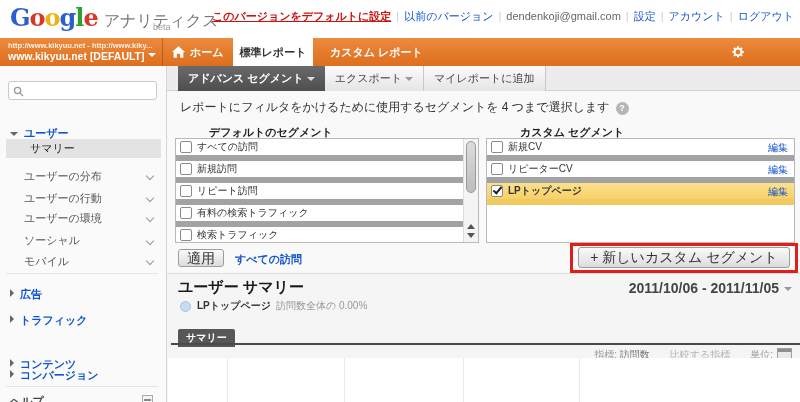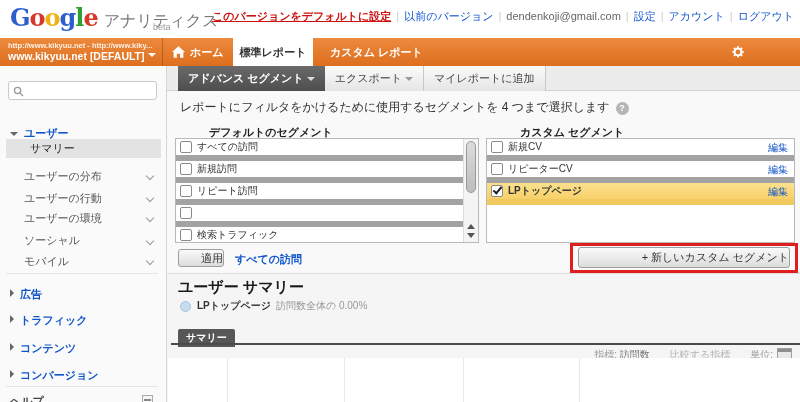--- a/index.html
+++ b/index.html
@@ -82,21 +82,21 @@
   .hl{background:linear-gradient(#FBE18F,#F7D068);}
   .edit{position:absolute;right:6px;top:2px;font-size:10px;color:#1155CC;cursor:pointer;}
   .sb{position:absolute;top:0;right:0;bottom:0;width:14px;background:#F4F4F4;border-left:1px solid #DDD;}
   .sb-thumb{position:absolute;top:2px;right:2px;width:8px;height:50px;
             background:linear-gradient(#DCDCDC,#BDBDBD);border:1px solid #999;border-radius:6px;cursor:pointer;}
   .sb-up{position:absolute;bottom:13px;right:3px;width:0;height:0;border-left:4px solid transparent;
          border-right:4px solid transparent;border-bottom:5px solid #555;cursor:pointer;}
   .sb-dn{position:absolute;bottom:4px;right:3px;width:0;height:0;border-left:4px solid transparent;
          border-right:4px solid transparent;border-top:5px solid #555;cursor:pointer;}
   .btn{background:linear-gradient(#FAFAFA,#DCDCDC);border:1px solid #9E9E9E;border-radius:3px;
-       font-size:11px;color:#333;text-align:right;cursor:pointer;box-sizing:border-box;}
+       font-size:14px;color:#333;text-align:center;cursor:pointer;box-sizing:border-box;}
   #apply{position:absolute;left:11px;top:158px;width:46px;height:18px;line-height:16px;}
   #cancel{position:absolute;left:68px;top:161px;font-size:11px;font-weight:bold;color:#1155CC;cursor:pointer;}
   #newcust{position:absolute;left:411px;top:156px;width:212px;height:21px;line-height:19px;}
   #redbox{position:absolute;left:403px;top:177px;width:228px;height:30px;
           border:3px solid #E01E1E;box-sizing:border-box;pointer-events:none;}
   #rtitle{position:absolute;left:11px;top:212px;font-size:15px;font-weight:bold;color:#1a1a1a;}
   #dater{position:absolute;right:8px;top:214px;font-size:14px;font-weight:bold;color:#444;cursor:pointer;}
   #dater .caret{margin-left:5px;vertical-align:2px;}
   #segline{position:absolute;left:13px;top:233px;font-size:10px;display:flex;align-items:center;}
   .dot{display:inline-block;width:9px;height:9px;border-radius:50%;background:#C9DBEE;
@@ -165,21 +165,21 @@
     <div class="sitem sel" style="top:73px;line-height:19px;height:19px;">サマリー</div>
     <div class="sitem" style="top:122px;"><span>ユーザーの行動</span><span class="chev"></span></div>
     <div class="sitem" style="top:100px;"><span>ユーザーの分布</span><span class="chev"></span></div>
     <div class="sitem" style="top:142px;"><span>ユーザーの環境</span><span class="chev"></span></div>
     <div class="sitem" style="top:165px;font-family:Liberation Mono, monospace;"><span>ソーシャル</span><span class="chev"></span></div>
     <div class="sitem" style="top:185px;"><span>モバイル</span><span class="chev"></span></div>
 
     <div class="sdiv" style="top:207px;"></div>
     <div class="sgroup" style="top:221px;"><span class="tri-r"></span><span>広告</span></div>
     <div class="sgroup" style="top:247px;"><span class="tri-r"></span><span>トラフィック</span></div>
-    <div class="sgroup" style="top:275px;"><span class="tri-r"></span><span>コンテンツ</span></div>
+    <div class="sgroup" style="top:291px;"><span class="tri-r"></span><span>コンテンツ</span></div>
     <div class="sgroup" style="top:302px;"><span class="tri-r"></span><span>コンバージョン</span></div>
     <div class="sdiv" style="top:320px;"></div>
     <div id="shelp" style="top:328px;"><span>ヘルプ</span><span class="minus-ic"></span></div>
   </div>
 
   <div id="main">
 
     <div id="tstrip">
       <div class="ttab ttab-dark"><span>アドバンス セグメント</span> <span class="caret caret-lt"></span></div>
       <div class="ttab ttab-lt"><span>エクスポート</span> <span class="caret caret-dk"></span></div>
@@ -198,20 +198,21 @@
         <div class="seg-row">
             <span class="cb"></span>
             <span>新規訪問</span>
           </div>
         <div class="seg-row">
             <span class="cb"></span>
             <span>リピート訪問</span>
           </div>
         <div class="seg-row">
             <span class="cb"></span>
+            <span>有料の検索トラフィック</span>
           </div>
         <div class="seg-row" style="width:288px;">
             <span class="cb"></span>
             <span>検索トラフィック</span>
           </div>
         <div class="seg-row"></div>
         <div class="sb">
           <div class="sb-thumb"></div>
           <div class="sb-up"></div>
           <div class="sb-dn"></div>
@@ -238,20 +239,21 @@
       </div>
 
       <div id="apply" class="btn">適用</div>
       <div id="cancel">すべての訪問</div>
       <div id="newcust" class="btn">+ 新しいカスタム セグメント</div>
     </div>
 
     <div id="redbox"></div>
 
     <div id="rtitle">ユーザー サマリー</div>
+    <div id="dater"><span>2011/10/06 - 2011/11/05</span><span class="caret caret-dk"></span></div>
 
     <div id="segline">
       <span class="dot"></span>
       <b>LPトップページ</b>
       <span class="pct">訪問数全体の 0.00%</span>
     </div>
 
     <div id="sumtab">サマリー</div>
     <div id="dline"></div>
 

